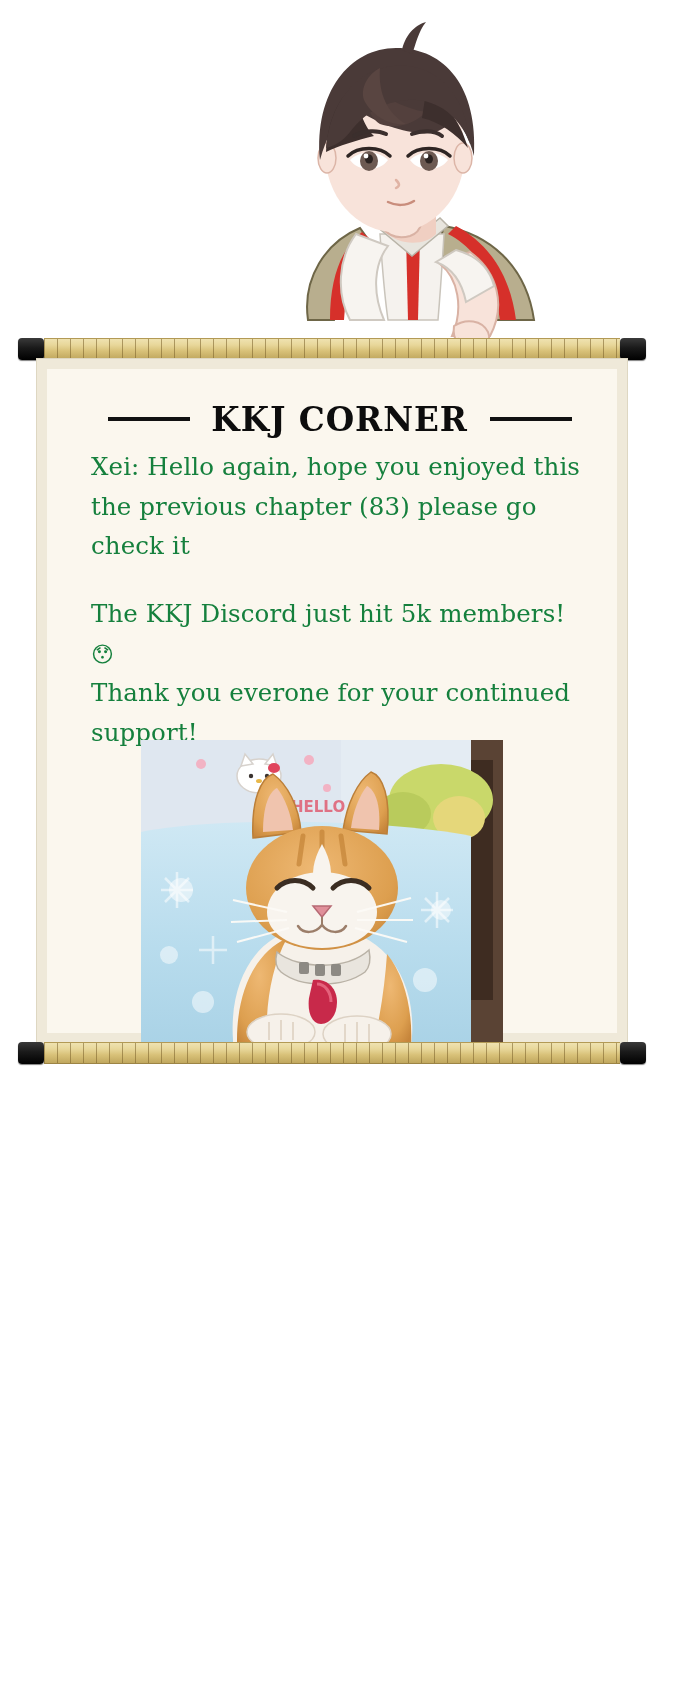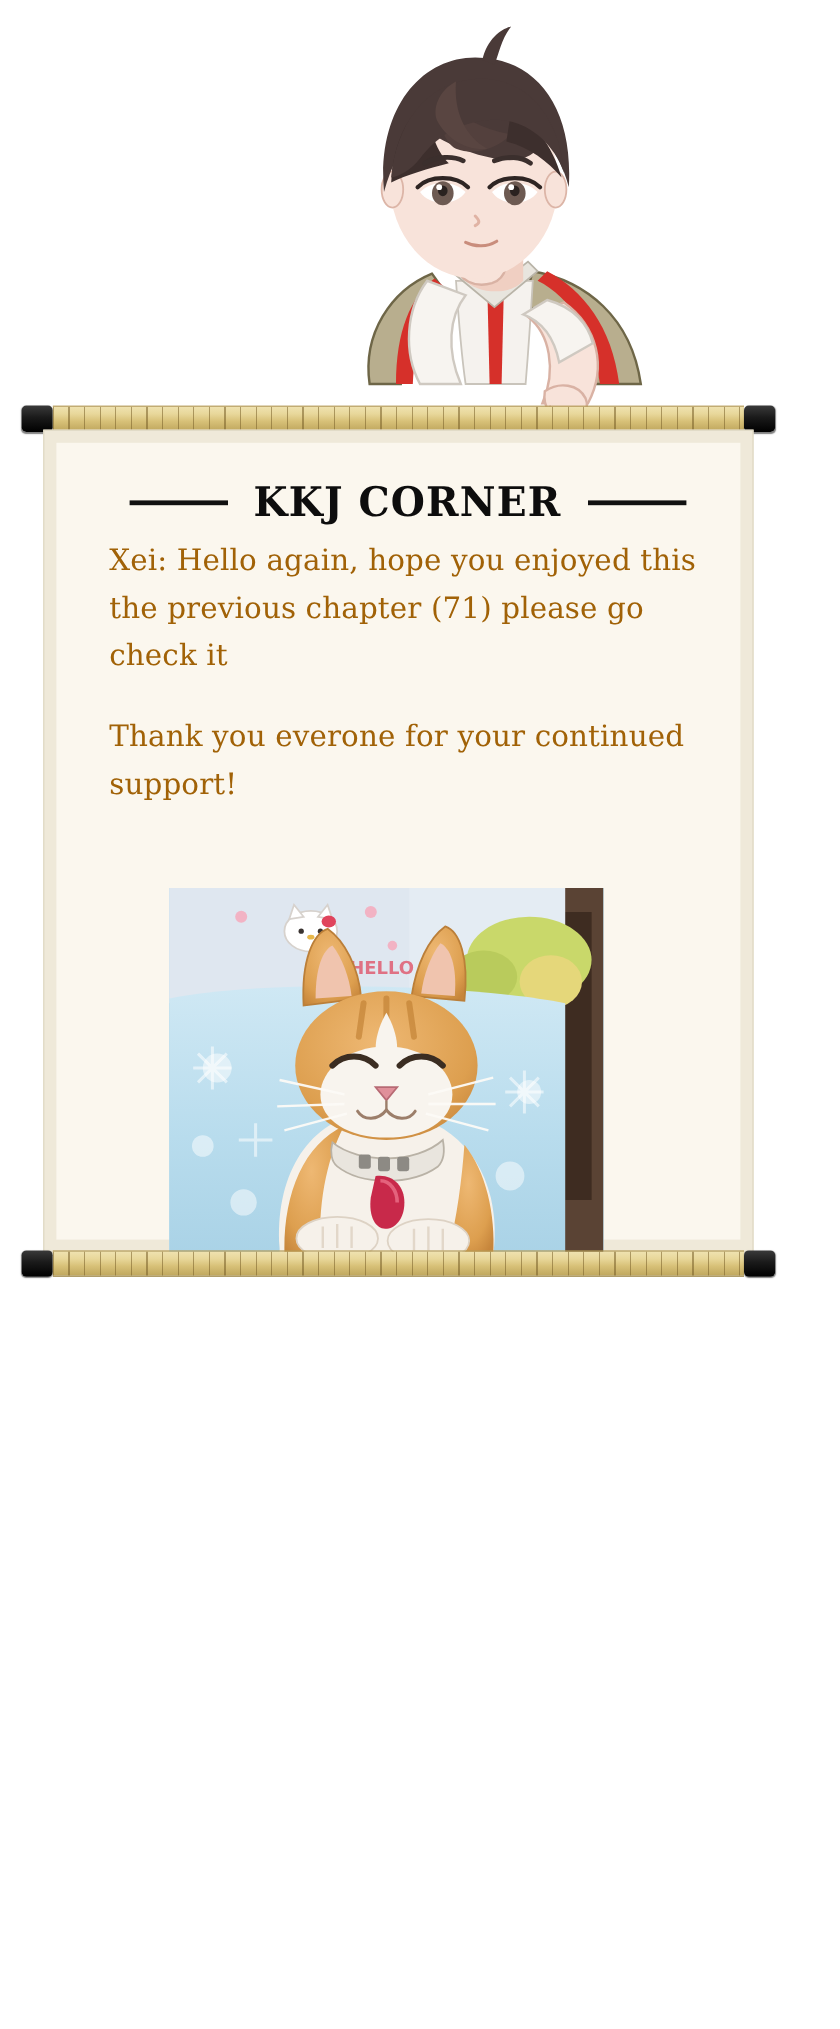--- a/index.html
+++ b/index.html
@@ -123,21 +123,21 @@
     text-transform: uppercase;
     white-space: nowrap;
     transform: scaleX(0.96);
   }
 
   
   .body-text {
     font-family: "DejaVu Serif", serif;
     font-size: 24.5px;
     line-height: 1.62;
-    color: #a16207;
+    color: #15803d;
     letter-spacing: 0.1px;
   }
   .body-text p { margin: 0; }
   .para-gap { height: 28px; }
   .emoji {
     font-family: "DejaVu Sans", sans-serif;
     font-size: 22px;
   }
 
   
@@ -241,24 +241,28 @@
       <div class="scroll-inner">
 
         <div class="title-row">
           <span class="title-rule"></span>
           <span class="kkj-title">KKJ CORNER</span>
           <span class="title-rule"></span>
         </div>
 
         <div class="body-text">
           <p>Xei: Hello again, hope you enjoyed this</p>
-          <p>the previous chapter (71) please go check it</p>
+          <p>the previous chapter (83) please go check it</p>
 
           <div class="para-gap"></div>
 
+          <p>
+            <span>The KKJ Discord just hit 5k members!</span>
+            <span class="emoji">😯</span>
+          </p>
           <p>Thank you everone for your continued</p>
           <p>support!</p>
         </div>
 
         <div class="photo">
           <svg width="362" height="311" viewBox="0 0 362 311" xmlns="http://www.w3.org/2000/svg">
             <defs>
               <linearGradient id="blanketg" x1="0" y1="0" x2="0" y2="1">
                 <stop offset="0%" stop-color="#cfe8f4"></stop>
                 <stop offset="55%" stop-color="#b8dced"></stop>

